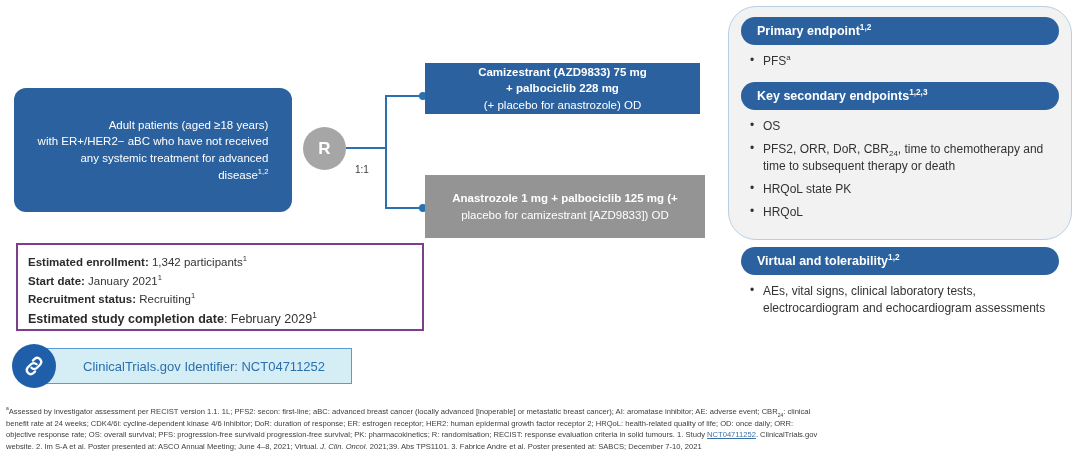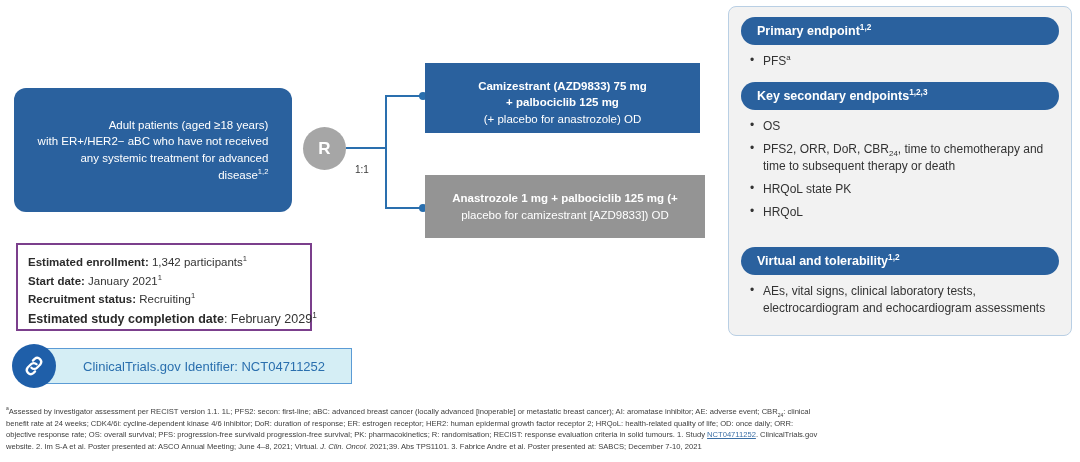--- a/index.html
+++ b/index.html
@@ -87,38 +87,37 @@
     box-sizing: border-box;
     color: #ffffff;
     display: flex;
     align-items: center;
     justify-content: center;
     text-align: center;
     padding: 6px 14px;
   }
   #arm-experimental {
     left: 425px; top: 63px;
-    width: 275px; height: 70px;
+    width: 275px; height: 51px;
     background: #2a619e;
-    align-items: flex-end;
   }
   #arm-comparator {
     left: 425px; top: 175px;
     width: 280px; height: 63px;
     background: #949494;
   }
   .arm .atext { font-size: 11.5px; line-height: 1.42; }
   .arm .b { font-weight: bold; }
 
   
   #enrollment-box {
     position: absolute;
     left: 16px;
     top: 243px;
-    width: 296px;
+    width: 408px;
     height: 88px;
     border: 2px solid #7b3f8c;
     background: #ffffff;
     box-sizing: border-box;
     padding: 8px 10px 6px 10px;
   }
   #enrollment-box .erow {
     font-size: 11.5px;
     line-height: 1.62;
     color: #333333;
@@ -161,24 +160,24 @@
     align-items: center;
     justify-content: center;
   }
 
   
   #endpoints-panel {
     position: absolute;
     left: 728px;
     top: 6px;
     width: 344px;
-    height: 330px;
+    height: 234px;
     background: #f2f2f2;
     border: 1px solid #b9cfe4;
-    border-radius: 8px;
+    border-radius: 28px;
     box-sizing: border-box;
     padding: 10px 12px 10px 12px;
   }
   .ep-header {
     background: #2a619e;
     color: #ffffff;
     border-radius: 18px;
     font-size: 12.5px;
     font-weight: bold;
     padding: 7px 0 7px 16px;
@@ -245,21 +244,21 @@
 <div class="conn" id="conn-stem"></div>
 <div class="conn" id="conn-vert"></div>
 <div class="conn" id="conn-top"></div>
 <div class="conn" id="conn-bottom"></div>
 <div class="conn-dot" id="dot-top"></div>
 <div class="conn-dot" id="dot-bottom"></div>
 
 <div class="arm" id="arm-experimental">
   <div class="atext">
     <span class="b">Camizestrant (AZD9833) 75 mg</span><br>
-    <span class="b">+ palbociclib 125 mg</span><br>
+    <span class="b">+ palbociclib 228 mg</span><br>
     <span>(+ placebo for anastrozole) OD</span>
   </div>
 </div>
 
 <div class="arm" id="arm-comparator">
   <div class="atext">
     <span class="b">Anastrozole 1 mg + palbociclib 125 mg (+</span><br>
     <span>placebo for camizestrant [AZD9833]) OD</span>
   </div>
 </div>

